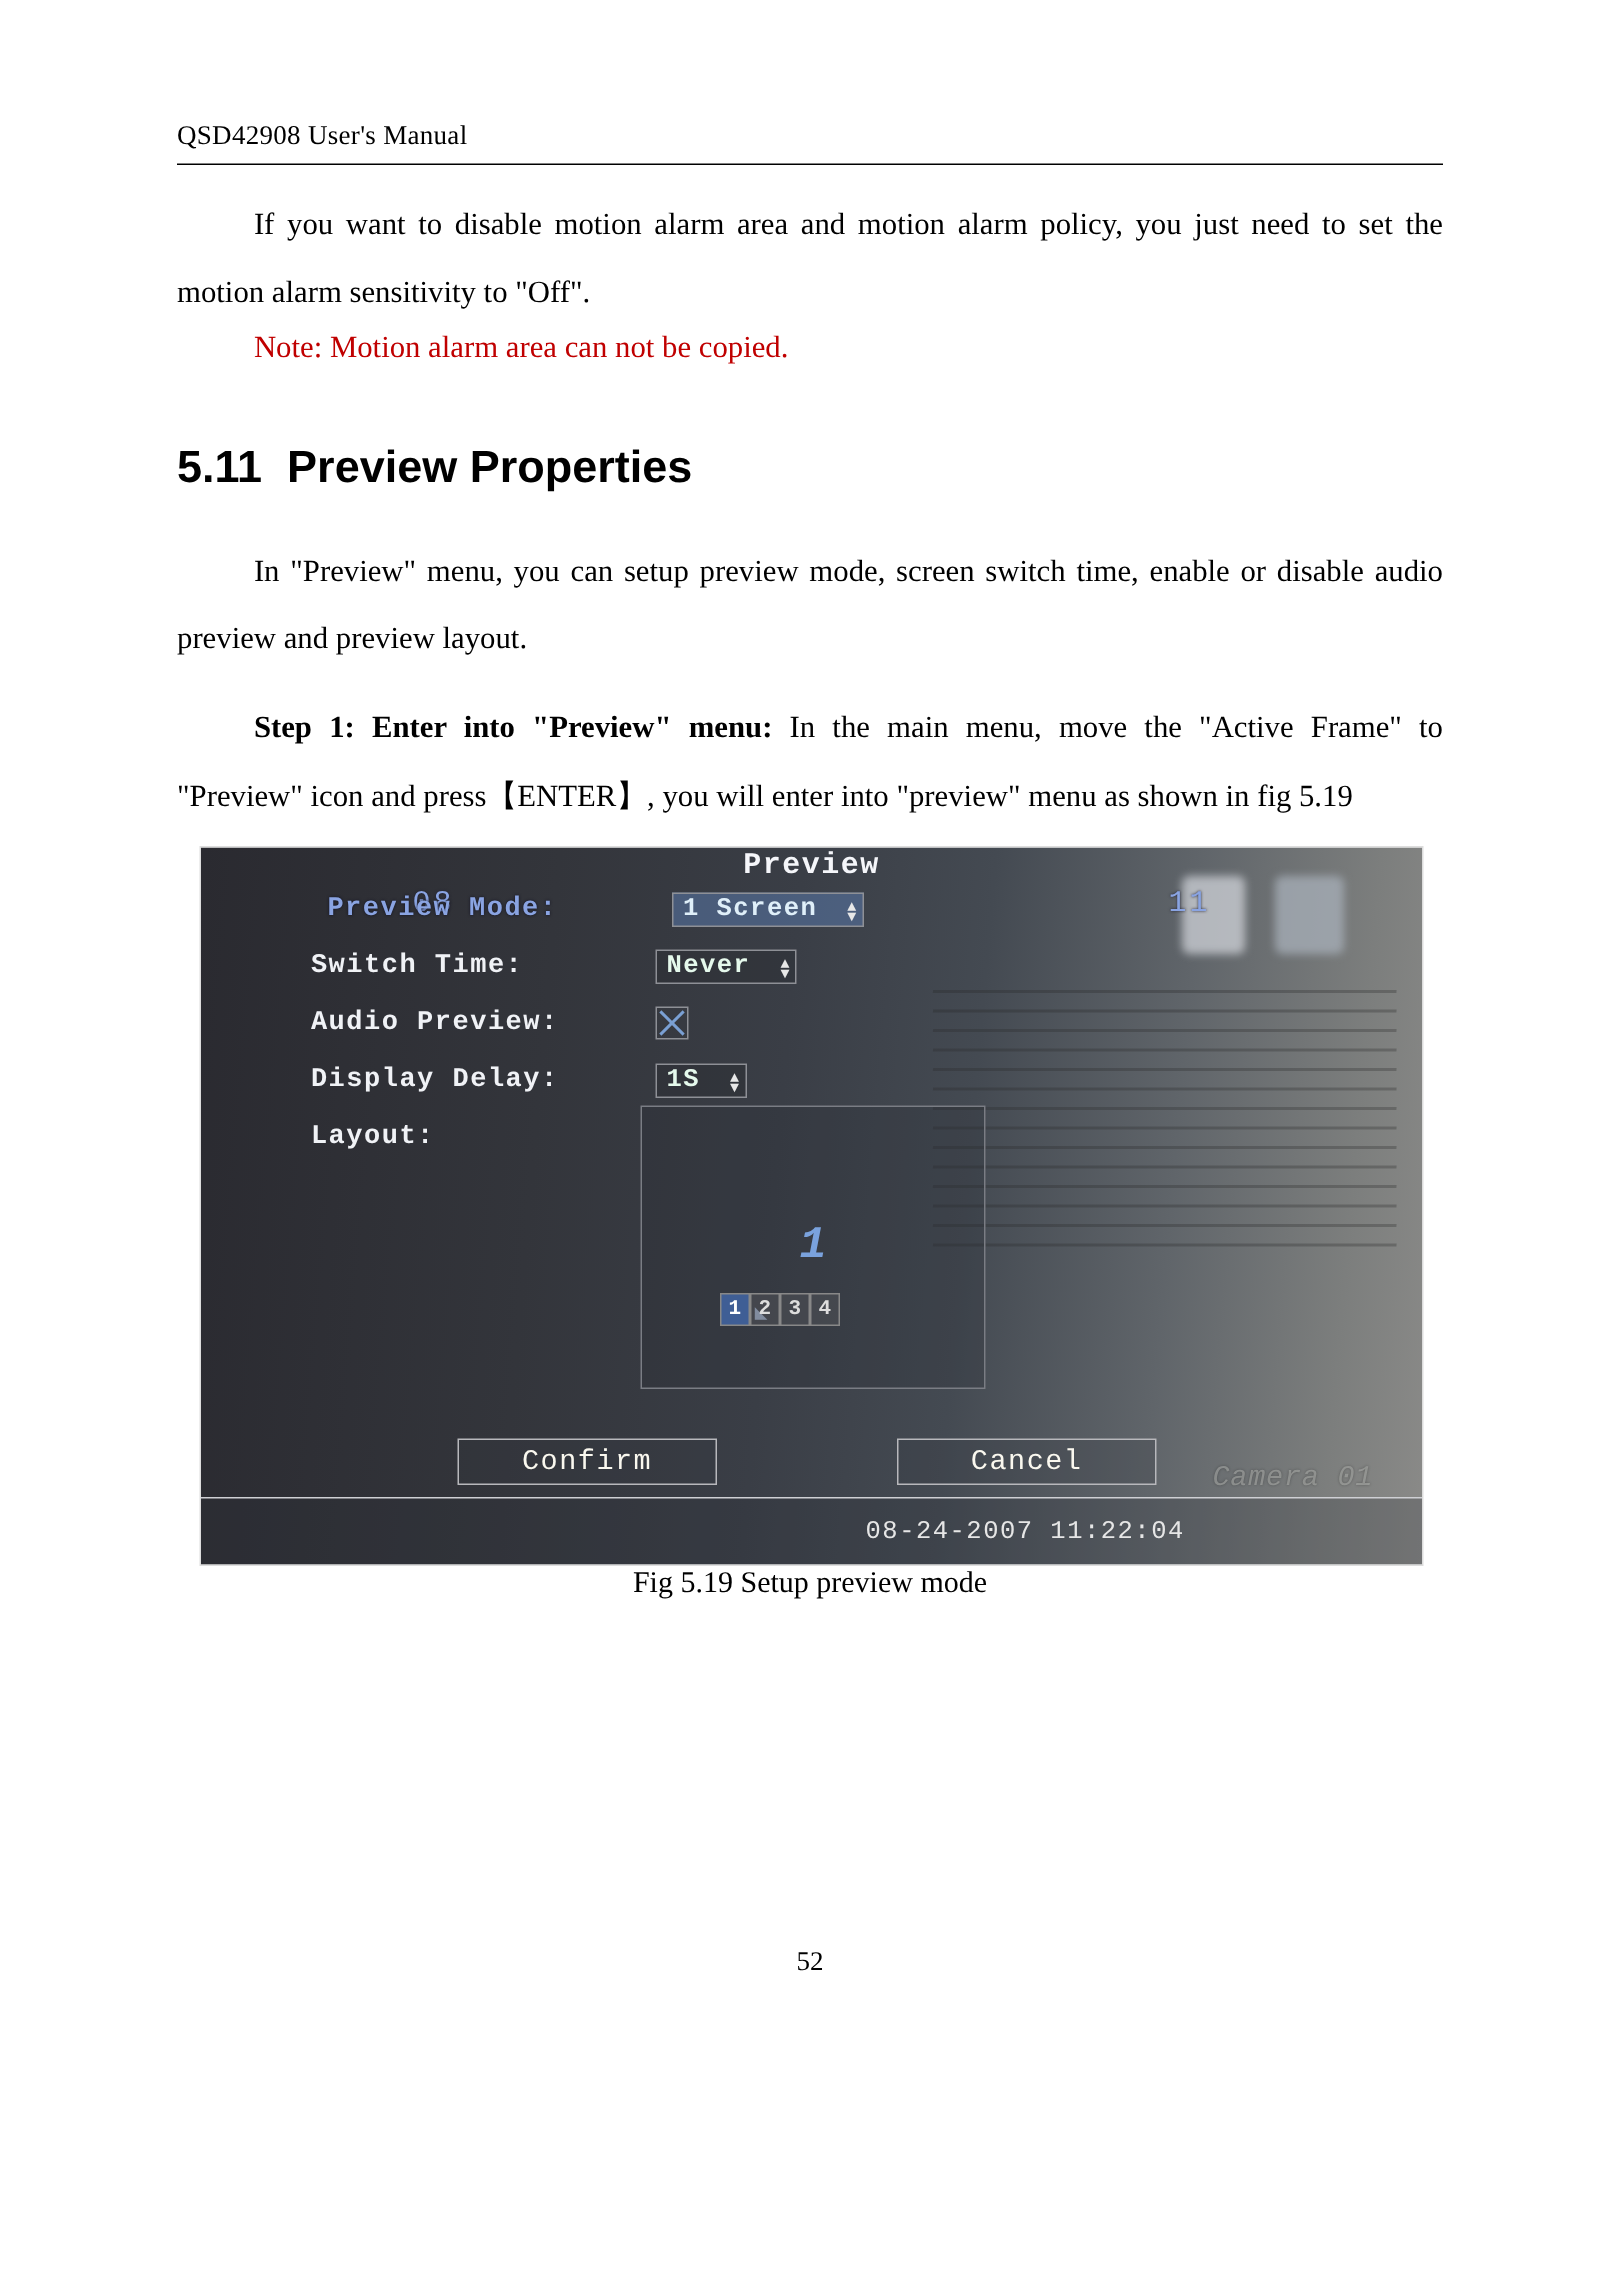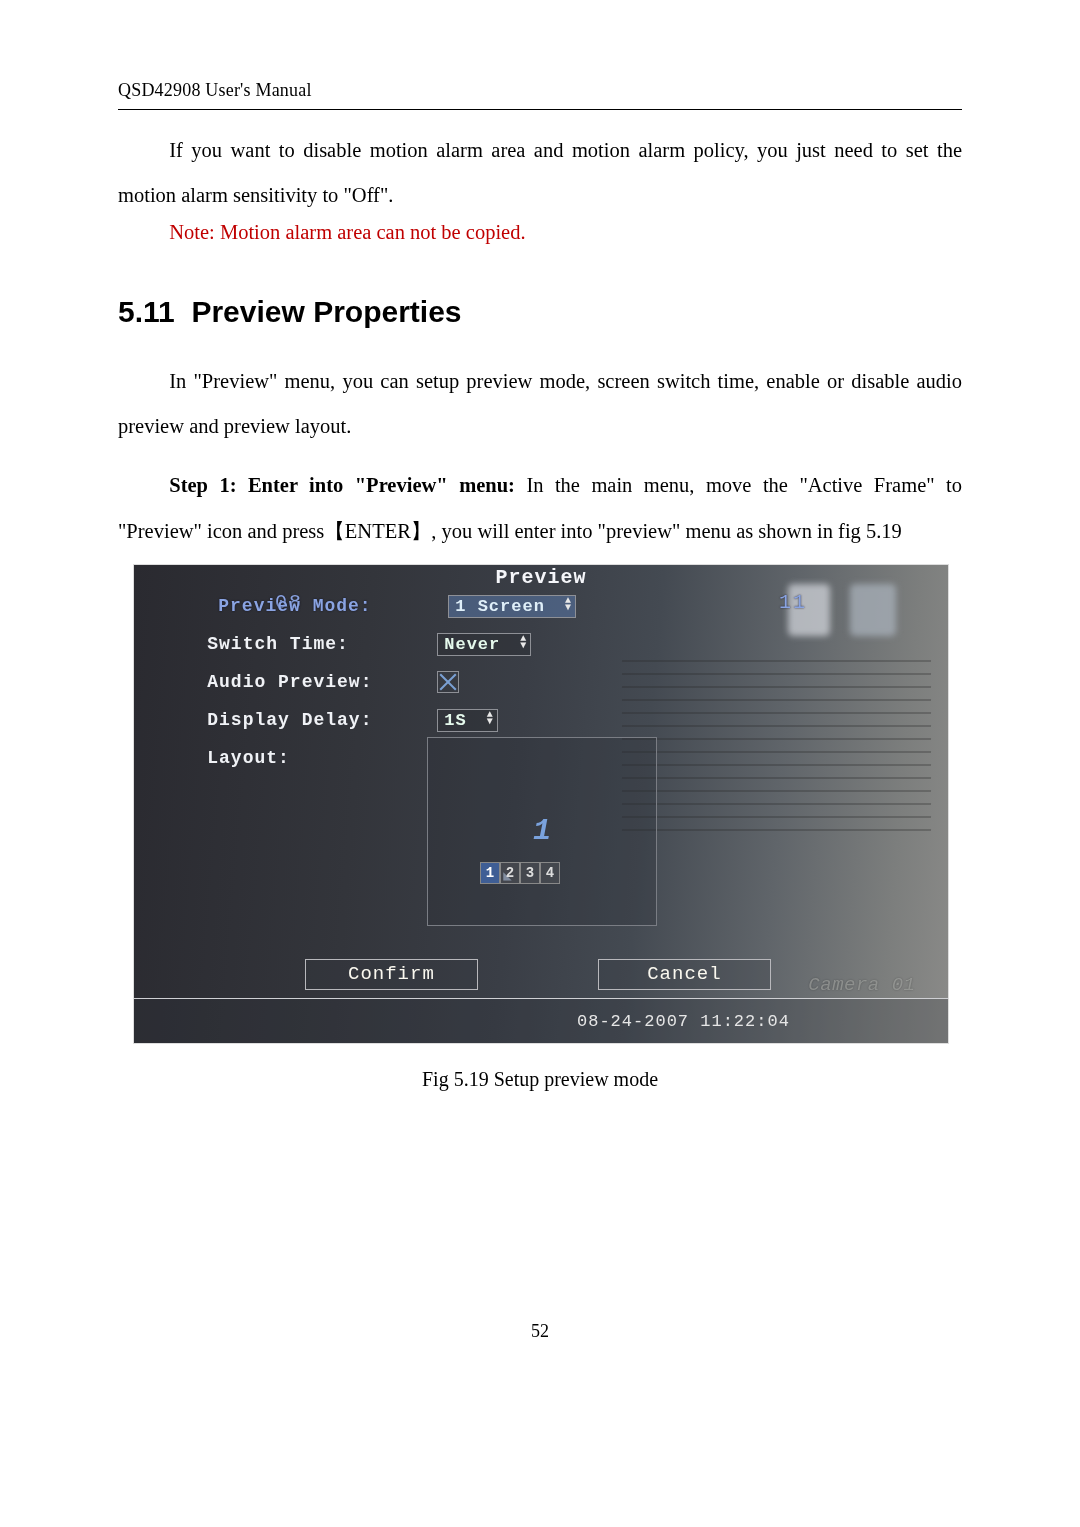--- a/index.html
+++ b/index.html
@@ -90,21 +90,21 @@
     height: 28px;
   }
   .label {
     width: 220px;
     white-space: nowrap;
     color: #f0f2f6;
   }
   .bluelabel { color: #8aa4e2; text-shadow: 0 0 2px #112; margin-left: 11px; }
   .select {
     display: inline-flex;
-    align-items: flex-start;
+    align-items: flex-end;
     gap: 20px;
     padding: 1px 3px 1px 6px;
     border: 1px solid #8e9096;
     background: rgba(40,42,48,0.4);
     min-width: 58px;
     font-size: 17px;
     color: #e5f9ec;
     box-sizing: border-box;
   }
   .sel-hl { background: rgba(90,120,170,0.55); color:#dfeff9; }
@@ -225,21 +225,21 @@
     top: 4%;
     border-radius: 5px;
     filter: blur(3px);
   }
   .blob1 { right: 14.5%; width: 5.2%; height: 11%; background: rgba(225,228,233,0.65); }
   .blob2 { right: 6.4%;  width: 5.6%; height: 11%; background: rgba(168,176,185,0.75); }
 
   .caption {
     text-align: center;
     font-size: 20px;
-    margin-top: 24px;
+    margin-top: 0;
   }
   .page-num {
     text-align: center;
     font-size: 18px;
     margin-top: 230px;
   }
 </style>
 </head>
 <body>
 

